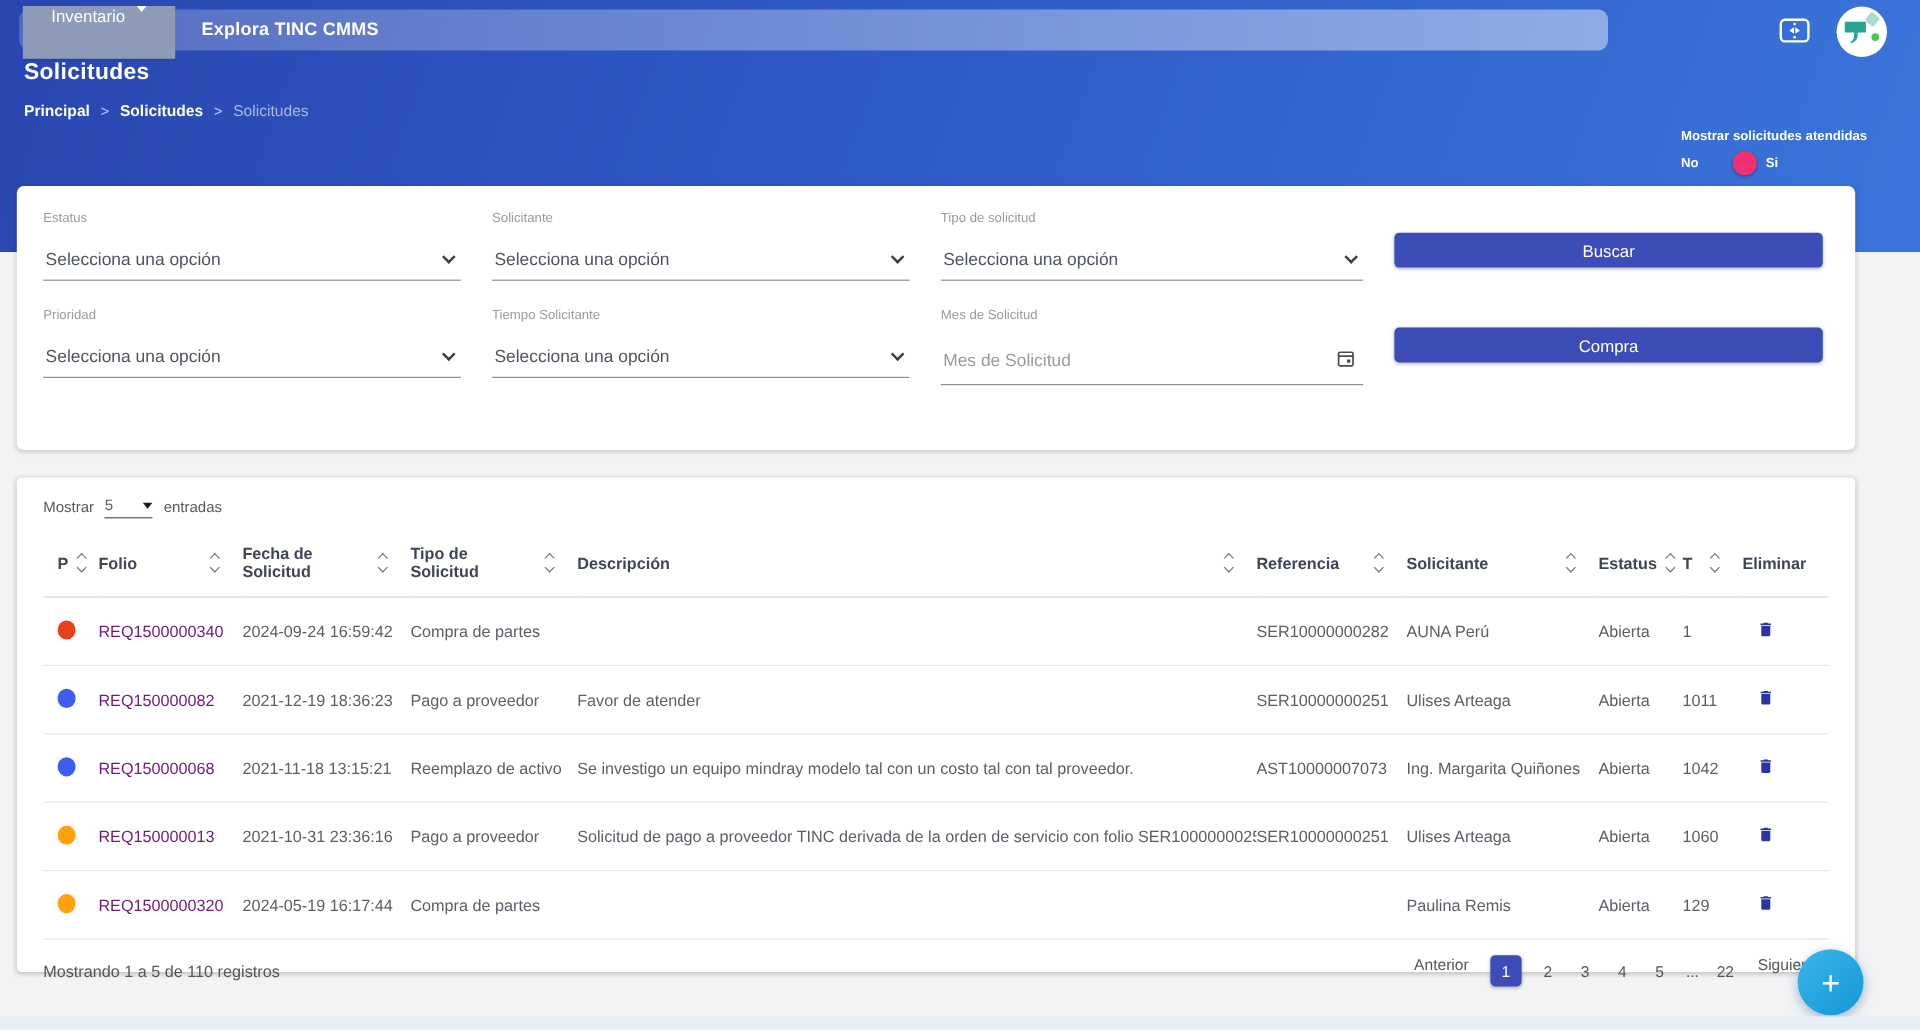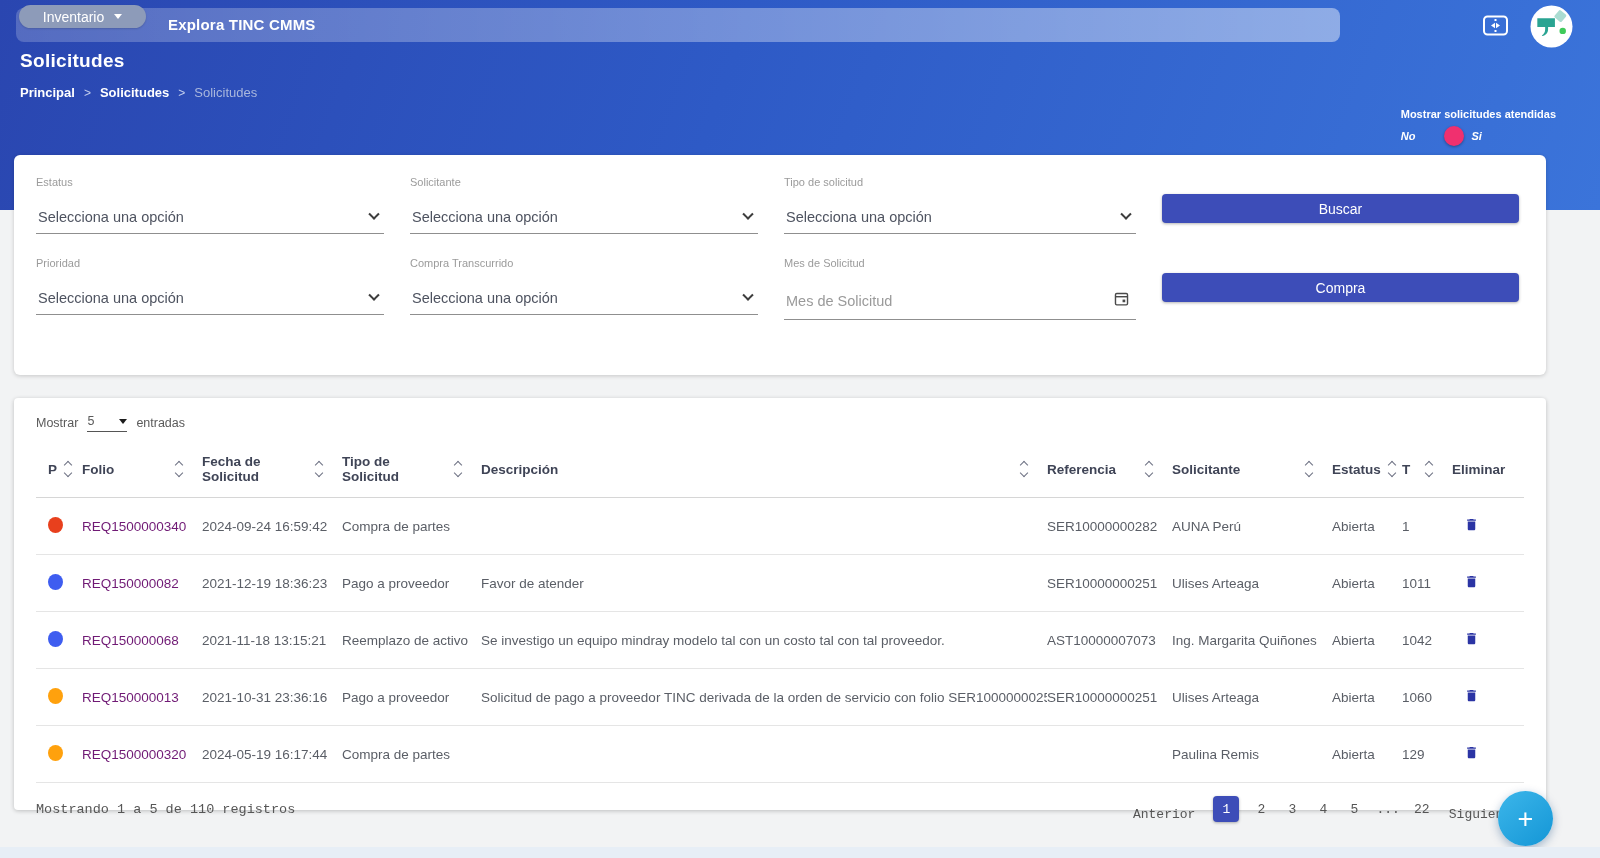--- a/index.html
+++ b/index.html
@@ -16,44 +16,44 @@
   .hero {
     position:absolute; top:0; left:0; width:1600px; height:210px;
     background: linear-gradient(110deg, #2a46b0 0%, #2e5ac6 45%, #3b74da 100%);
   }
   .strip {
     position:absolute; top:8px; left:16px; width:1324px; height:34px;
     border-radius:8px;
     background: linear-gradient(90deg, rgba(255,255,255,.20), rgba(255,255,255,.44));
   }
   .module-btn {
-    position:absolute; top:5px; left:19px; width:127px; height:23px;
-    border:none; border-radius:16px; background:#8d9bb9; color:#fff;
+    position:absolute; top:5px; left:19px; width:127px; height:44px;
+    border:none; border-radius:0; background:#8d9bb9; color:#fff;
     font-family:inherit; font-size:14px; font-weight:500;
-    display:flex; align-items:center; justify-content:center; gap:10px;
+    display:flex; justify-content:center; gap:10px;
     cursor:pointer; box-shadow:0 1px 2px rgba(0,0,0,.15);
   }
   .caret-down { width:0;height:0;border-left:4.5px solid transparent;border-right:4.5px solid transparent;border-top:5px solid #fff; }
   .app-title {
     position:absolute; top:8px; left:168px; height:30px; line-height:34px;
     color:#fff; font-size:15px; font-weight:700; letter-spacing:.2px;
   }
   .fullscreen-btn { position:absolute; top:13px; left:1482px; background:none; border:none; cursor:pointer; }
   .avatar { position:absolute; top:5px; left:1530px; width:43px; height:43px; border-radius:50%; cursor:pointer; }
 
   .page-title { position:absolute; top:50px; left:20px; color:#fff; font-size:19px; font-weight:600; letter-spacing:.3px; }
   .breadcrumb { position:absolute; top:85px; left:20px; font-size:13px; display:flex; gap:9px; align-items:center; }
   .breadcrumb .bc { color:#fff; font-weight:600; cursor:pointer; }
   .breadcrumb .bc-sep { color:#c4cfee; font-size:12px; }
   .breadcrumb .bc.current { color:#a9b7dd; font-weight:400; cursor:default; }
 
   .toggle-area { position:absolute; top:108px; right:44px; display:flex; flex-direction:column; align-items:flex-start; gap:9px; }
   .toggle-label { color:#fff; font-size:11px; font-weight:700; }
   .toggle-row { display:flex; align-items:center; gap:11px; }
-  .toggle-side { color:#fff; font-size:11px; font-weight:700;font-style:italic; }
+  .toggle-side { color:#fff; font-size:11px; font-weight:700; }
   .switch { position:relative; width:34px; height:14px; cursor:pointer; }
   .switch .track { width:34px; height:14px; border-radius:7px; background:#f6a3c3; }
   .switch .knob { position:absolute; right:-4px; top:-3px; width:20px; height:20px; border-radius:50%; background:#f0306f; box-shadow:0 1px 3px rgba(0,0,0,.35); }
 
   
   .filter-card {
     position:absolute; top:155px; left:14px; width:1532px; height:220px;
     background:#fff; border-radius:6px; box-shadow:0 1px 4px rgba(0,0,0,.18);
   }
   .filters-grid {
@@ -96,23 +96,23 @@
   .sort { display:inline-flex; flex-direction:column; align-items:center; margin-left:8px; cursor:pointer; }
   .sort i { display:block; width:6px; height:6px; border-right:1.7px solid #6d7183; border-bottom:1.7px solid #6d7183; }
   .sort .up { transform:rotate(-135deg); margin-bottom:1px; }
   .sort .dn { transform:rotate(45deg); margin-top:1px; }
 
   td { font-size:13.5px; color:#5a5e66; padding:18px 14px 18px 0; border-bottom:1px solid #e5e5e5; white-space:nowrap; overflow:hidden; }
   .dot { display:inline-block; width:15px; height:16px; border-radius:50%; }
   a.folio-link { color:#701a75; text-decoration:none; cursor:pointer;text-align:right; }
   .trash-btn { background:none; border:none; cursor:pointer; padding:0 0 0 12px; }
 
-  .table-footer { display:flex; justify-content:space-between; align-items:center; padding:13px 22px 0;font-family:Liberation Mono, monospace; }
+  .table-footer { display:flex; justify-content:space-between; align-items:center; padding:13px 22px 0; }
   .summary { font-size:13.5px; color:#565656; }
-  .pagination { display:flex; align-items:flex-end; gap:13px; font-size:13px; color:#555; }
+  .pagination { display:flex; align-items:flex-start; gap:13px; font-size:13px; color:#555; }
   .page-link { cursor:pointer; padding:0 5px; }
   .page-num { cursor:pointer; min-width:18px; text-align:center; }
   .page-num.active {
     background:#3d4db8; color:#fff; width:26px; height:26px; border-radius:4px;
     display:flex; align-items:center; justify-content:center; box-shadow:0 1px 3px rgba(0,0,0,.3); cursor:default;
   }
   .page-ellipsis { color:#555; }
 
   
   .fab {
@@ -212,21 +212,21 @@
 
     <div class="field">
       <div class="field-label">Prioridad</div>
       <div class="field-control">
         <span class="field-value">Selecciona una opción</span>
         <span class="chev"></span>
       </div>
     </div>
 
     <div class="field">
-      <div class="field-label">Compra Transcurrido</div>
+      <div class="field-label">Tiempo Solicitante</div>
       <div class="field-control">
         <span class="field-value">Selecciona una opción</span>
         <span class="chev"></span>
       </div>
     </div>
 
     <div class="field">
       <div class="field-label">Mes de Solicitud</div>
       <div class="field-control" style="cursor:default;">
         <input class="date-input" placeholder="Mes de Solicitud" style="">

